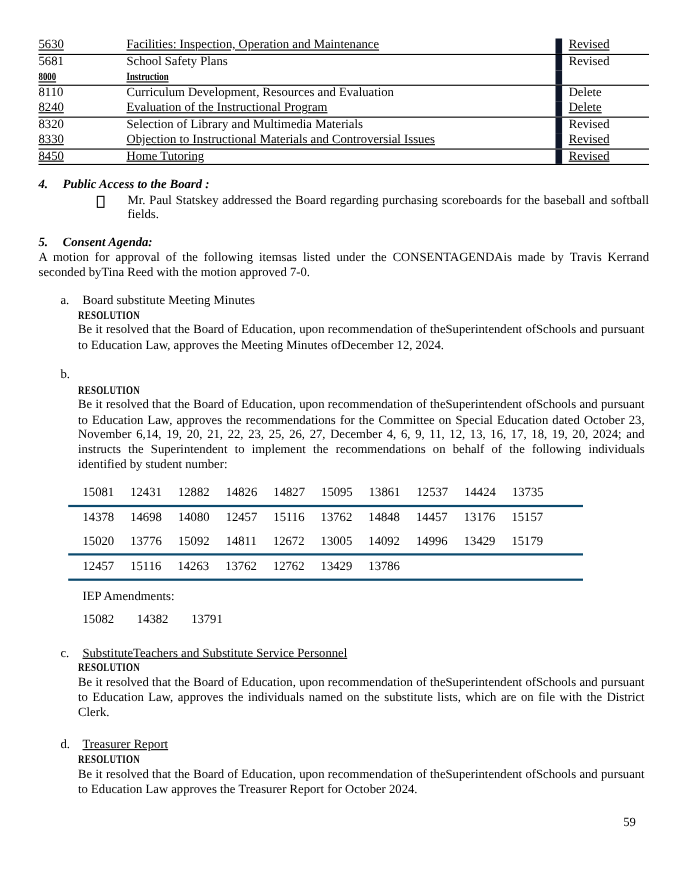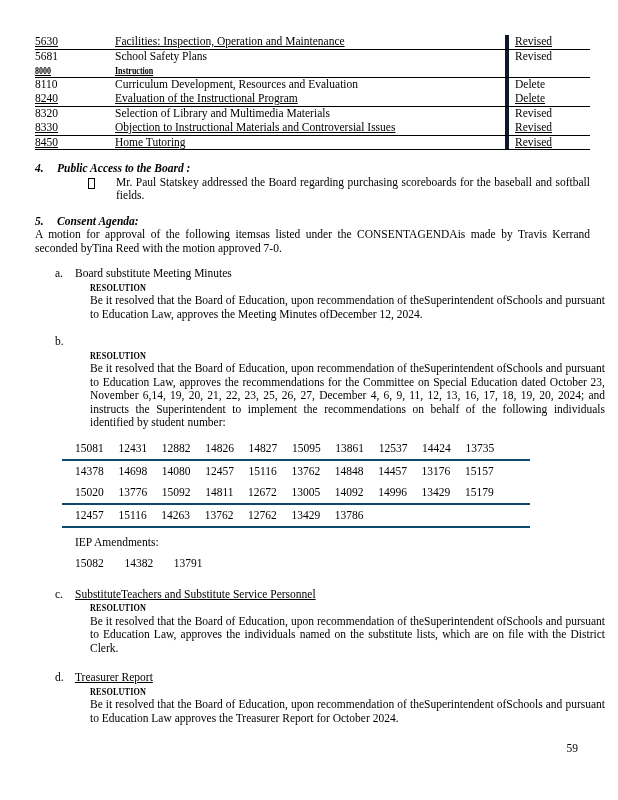--- a/index.html
+++ b/index.html
@@ -8,21 +8,21 @@
     font-family:"Liberation Serif","DejaVu Serif",serif;
     font-size:11.5px;line-height:13.5px;
   }
   .content{position:absolute;left:35px;top:35px;width:555px;}
 
   
   .policy-table{width:555px;}
   .p-row{display:flex;min-height:13.8px;line-height:13.8px;}
   .p-code{width:80px;flex:none;}
   .p-title{width:390px;flex:none;}
-  .p-status{width:85px;flex:none;border-left:4px solid #0f172a;padding-left:6px;box-sizing:border-box;}
+  .p-status{width:85px;flex:none;border-left:6px solid #0f172a;padding-left:6px;box-sizing:border-box;}
   .rule-below{border-bottom:1px solid #000;text-decoration:underline;}
   .p-row.bold-cond .p-code,.p-row.bold-cond .p-title{
     font-weight:700;font-size:10px;transform:scaleX(0.8);transform-origin:0 50%;
   }
 
   
   .sec-head{font-weight:700;font-style:italic;margin-top:12px;}
   .sec-num{display:inline-block;width:22px;}
   .sec-intro{text-align:justify;width:555px;}
 
@@ -30,21 +30,21 @@
   .bullet-row{display:flex;padding-left:53px;}
   .bullet-box{width:5px;height:9px;border:1px solid #000;margin:2px 21px 0 0;flex:none;}
   .bullet-text{width:475px;text-align:justify;}
 
   
   .item{margin-left:20px;}
   .item.mt12{margin-top:12px;} .item.mt14{margin-top:14px;} .item.mt16{margin-top:16px;}
   .item-head{display:flex;}
   .item-letter{width:20px;flex:none;}
   .u{text-decoration:underline;}
-  .item-sub,.item-body{margin-left:35px;}
+  .item-sub,.item-body{margin-left:16px;}
   .item-body{width:515px;text-align:justify;}
   .condensed{display:inline-block;font-weight:700;font-size:10.5px;letter-spacing:.2px;
     transform:scaleX(0.78);transform-origin:0 50%;}
 
   
   .numtable{margin:8px 0 0 27px;width:468px;}
   .num-group{border-bottom:2px solid #0c4a6e;}
   .num-row{white-space:pre;line-height:21px;padding-left:13px;word-spacing:2px;}
   .iep-label{margin:4px 0 0 13px;line-height:20px;}
   .iep-row{border:none;line-height:22px;word-spacing:4px;}

